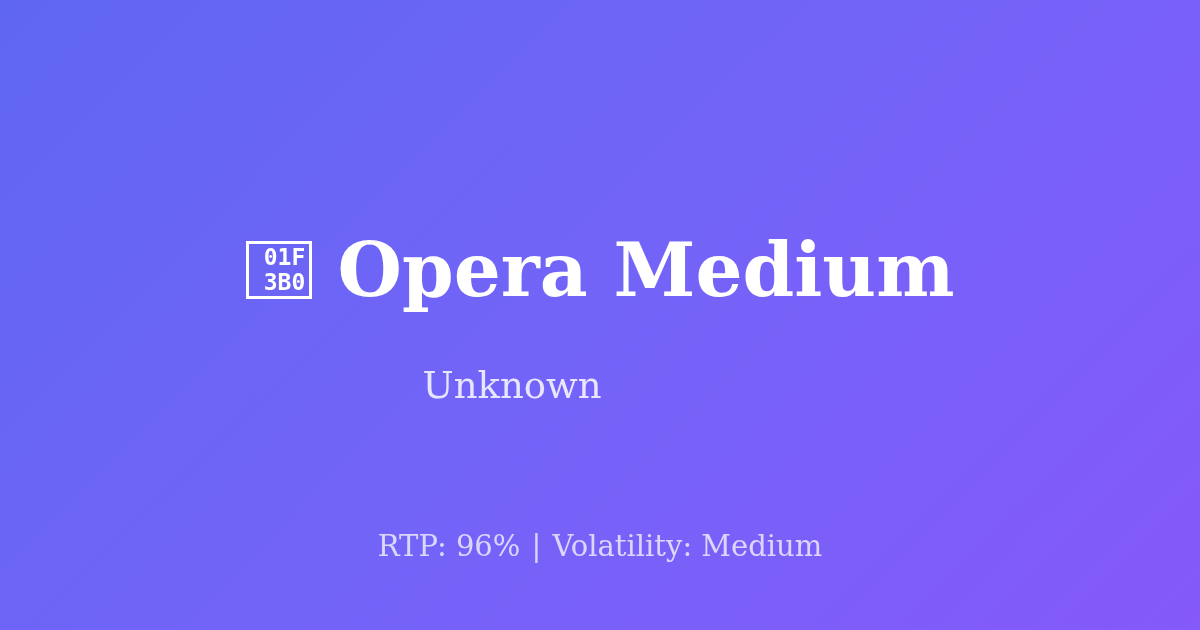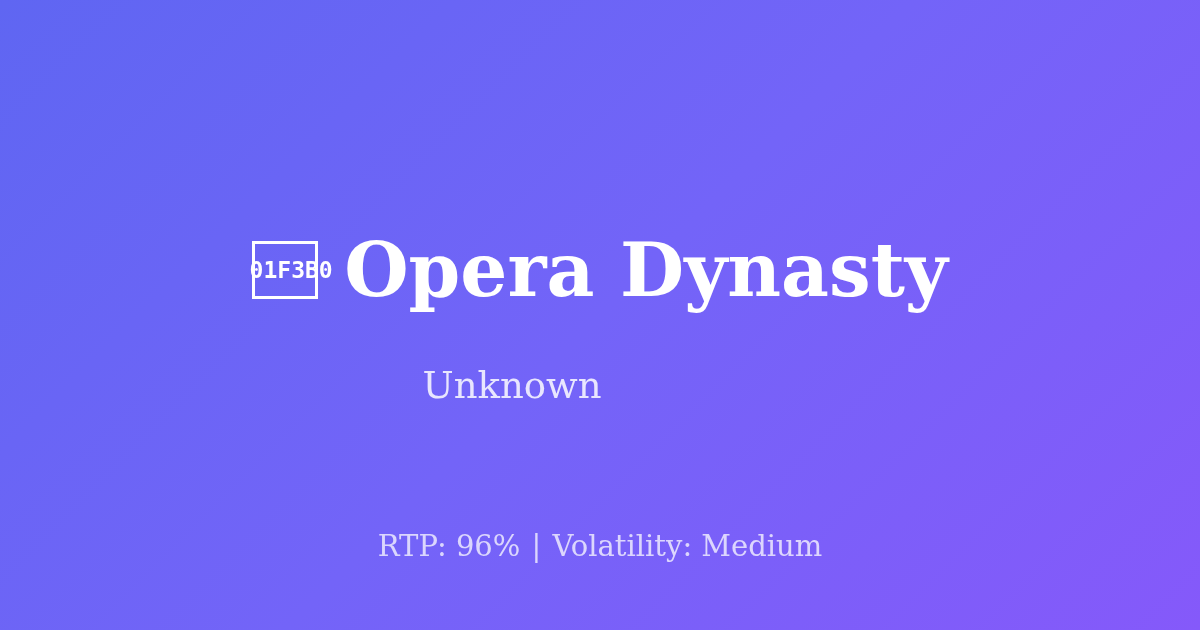--- a/index.html
+++ b/index.html
@@ -39,21 +39,21 @@
     gap: 26px;
     white-space: nowrap;
   }
 
   
   .tofu-glyph {
     width: 66px;
     height: 58px;
     border: 3px solid #ffffff;
     display: flex;
-    flex-direction: row;
+    flex-direction: column;
     align-items: center;
     justify-content: center;
     flex: none;
     line-height: 1;
     padding-left: 12px;
   }
   .tofu-glyph .tofu-line {
     font-family: "DejaVu Sans Mono", "Liberation Mono", monospace;
     font-size: 23px;
     font-weight: 700;
@@ -106,21 +106,21 @@
 
 <div class="og-card">
 
   <div class="title-row">
 
     <span class="tofu-glyph">
       <span class="tofu-line">01F</span>
       <span class="tofu-line">3B0</span>
     </span>
 
-    <h1 class="game-title">Opera Dynasty</h1>
+    <h1 class="game-title">Opera Medium</h1>
 
   </div>
 
   <div class="provider">Unknown</div>
 
   <div class="stats">
     <span>RTP: 96%</span>
     <span class="stat-sep">|</span>
     <span>Volatility: Medium</span>
   </div>

